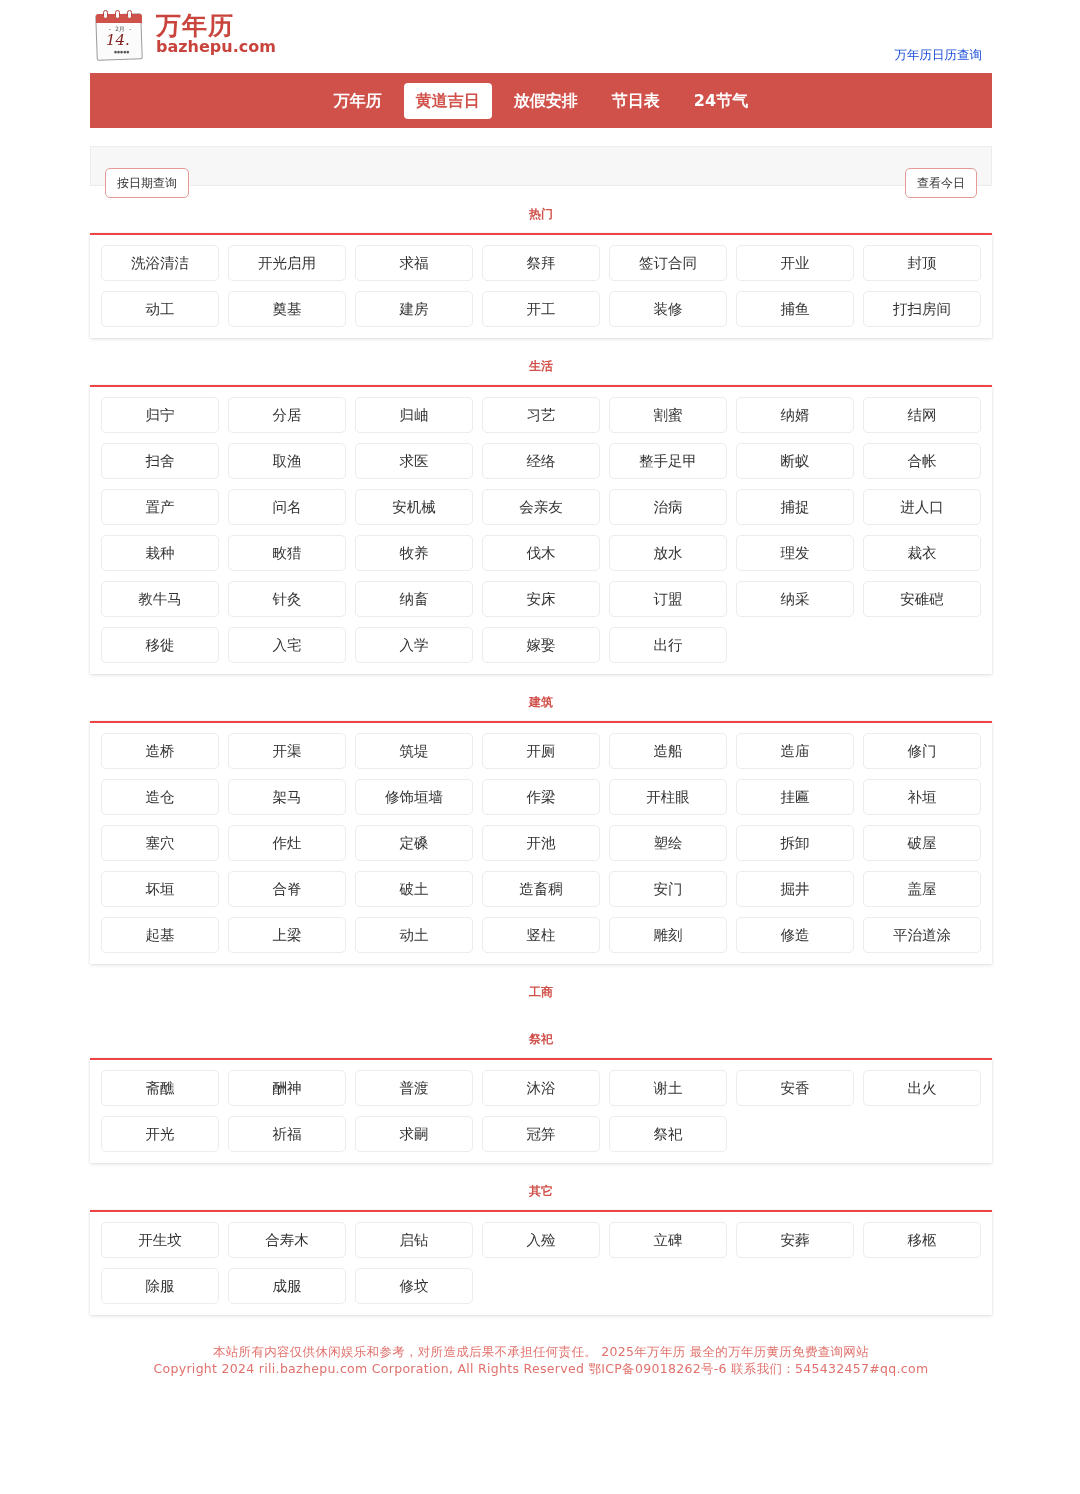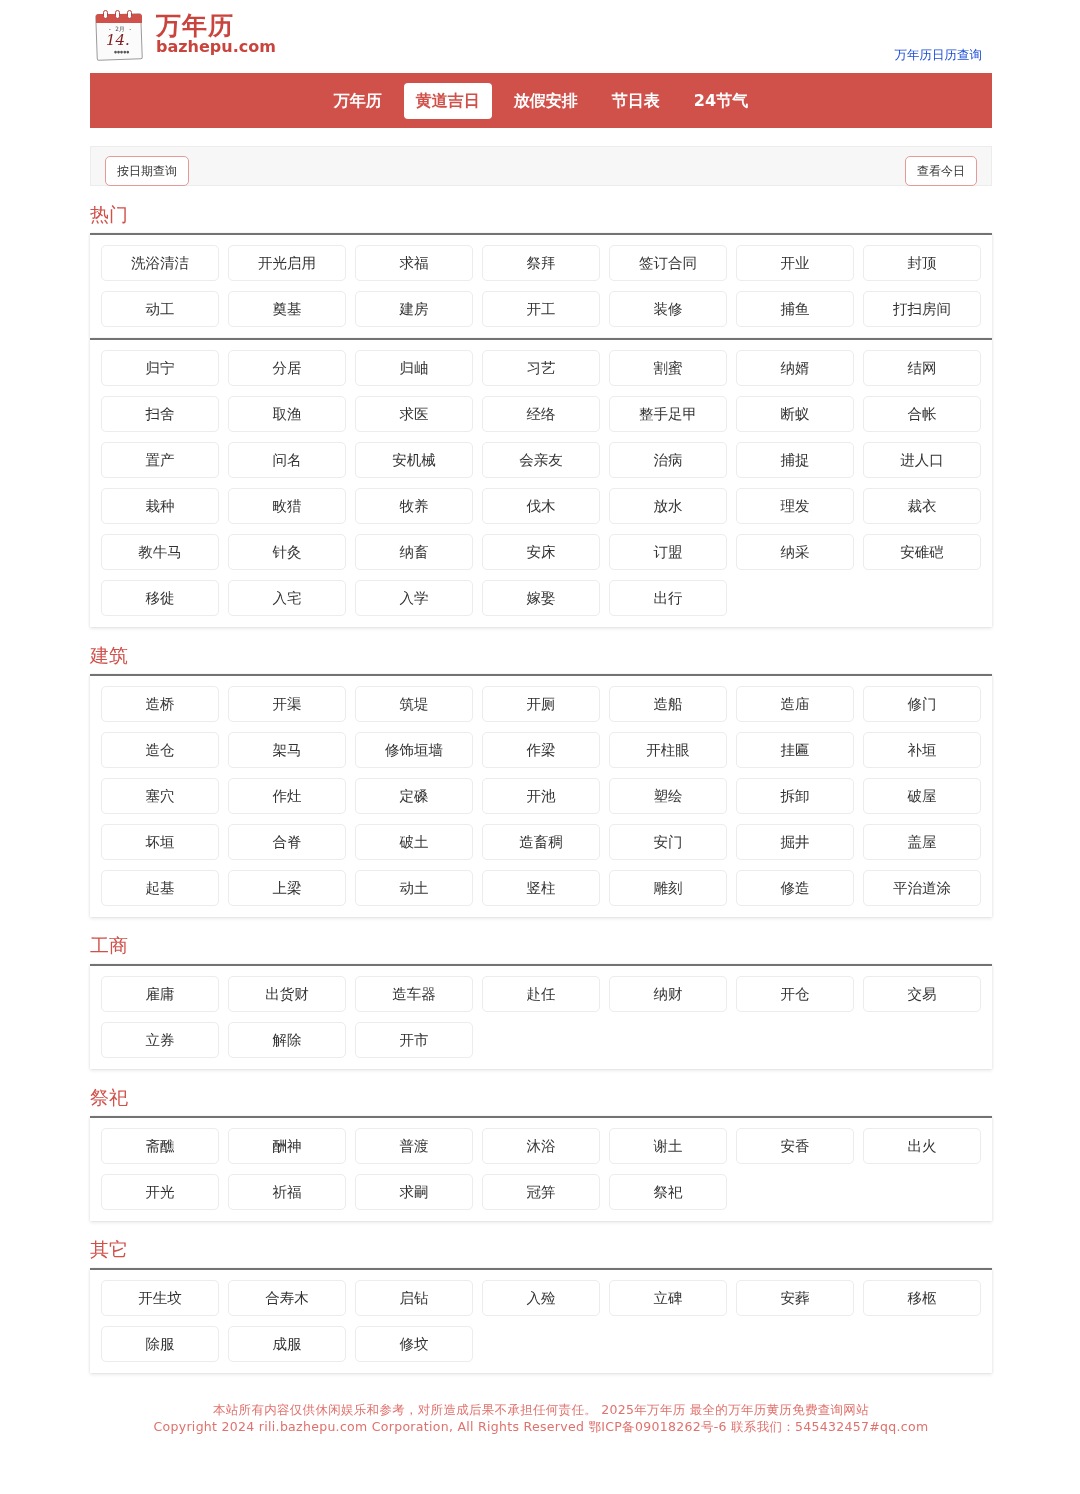--- a/index.html
+++ b/index.html
@@ -47,32 +47,32 @@
     margin: 0 5px; border-radius: 4px; cursor: pointer;
   }
   .nav-item.active { background: #fff; color: #d0504a; }
 
   
   .toolbar {
     margin-top: 18px; height: 40px; background: #f7f7f7; border: 1px solid #ececec;
     position: relative;
   }
   .tool-btn {
-    position: absolute; top: 9px; height: 30px; line-height: 28px; padding: 0 11px;
+    position: absolute; top: 21px; height: 30px; line-height: 28px; padding: 0 11px;
     border: 1px solid #e59a97; border-radius: 5px; background: #fff; font-size: 12px; color: #333; cursor: pointer;
   }
   .tool-btn.left { left: 14px; }
   .tool-btn.right { right: 14px; }
 
   
   .section-title {
-    color: #d0504a; font-size: 19px; font-weight: normal; height: 47px; line-height: 56px;
+    text-align: center; color: #d0504a; font-size: 12px; font-weight: bold; height: 47px; line-height: 56px;
   }
   .section-box {
-    border-top: 2px solid #737373; background: #fff;
+    border-top: 2px solid #ef4444; background: #fff;
     box-shadow: 0 2px 3px rgba(0,0,0,0.08), 1px 0 2px rgba(0,0,0,0.05), -1px 0 2px rgba(0,0,0,0.05);
     padding: 10px 11px 3px 11px;
   }
   .grid { display: flex; flex-wrap: wrap; gap: 10px 9px; margin-bottom: 8px; }
   .tag {
     width: 118px; height: 36px; line-height: 34px; text-align: center; font-size: 14.5px; color: #333;
     border: 1px solid #ececec; border-radius: 5px; background: #fff; cursor: pointer;
   }
 
   
@@ -128,20 +128,21 @@
           <div class="tag">封顶</div>
           <div class="tag">动工</div>
           <div class="tag">奠基</div>
           <div class="tag">建房</div>
           <div class="tag">开工</div>
           <div class="tag">装修</div>
           <div class="tag">捕鱼</div>
           <div class="tag">打扫房间</div>
         </div>
       </div>
+      <div class="section-title">生活</div>
       <div class="section-box">
         <div class="grid">
           <div class="tag">归宁</div>
           <div class="tag">分居</div>
           <div class="tag">归岫</div>
           <div class="tag">习艺</div>
           <div class="tag">割蜜</div>
           <div class="tag">纳婿</div>
           <div class="tag">结网</div>
           <div class="tag">扫舍</div>
@@ -213,34 +214,20 @@
           <div class="tag">起基</div>
           <div class="tag">上梁</div>
           <div class="tag">动土</div>
           <div class="tag">竖柱</div>
           <div class="tag">雕刻</div>
           <div class="tag">修造</div>
           <div class="tag">平治道涂</div>
         </div>
       </div>
       <div class="section-title">工商</div>
-      <div class="section-box">
-        <div class="grid">
-          <div class="tag">雇庸</div>
-          <div class="tag">出货财</div>
-          <div class="tag">造车器</div>
-          <div class="tag">赴任</div>
-          <div class="tag">纳财</div>
-          <div class="tag">开仓</div>
-          <div class="tag">交易</div>
-          <div class="tag">立券</div>
-          <div class="tag">解除</div>
-          <div class="tag">开市</div>
-        </div>
-      </div>
       <div class="section-title">祭祀</div>
       <div class="section-box">
         <div class="grid">
           <div class="tag">斋醮</div>
           <div class="tag">酬神</div>
           <div class="tag">普渡</div>
           <div class="tag">沐浴</div>
           <div class="tag">谢土</div>
           <div class="tag">安香</div>
           <div class="tag">出火</div>

